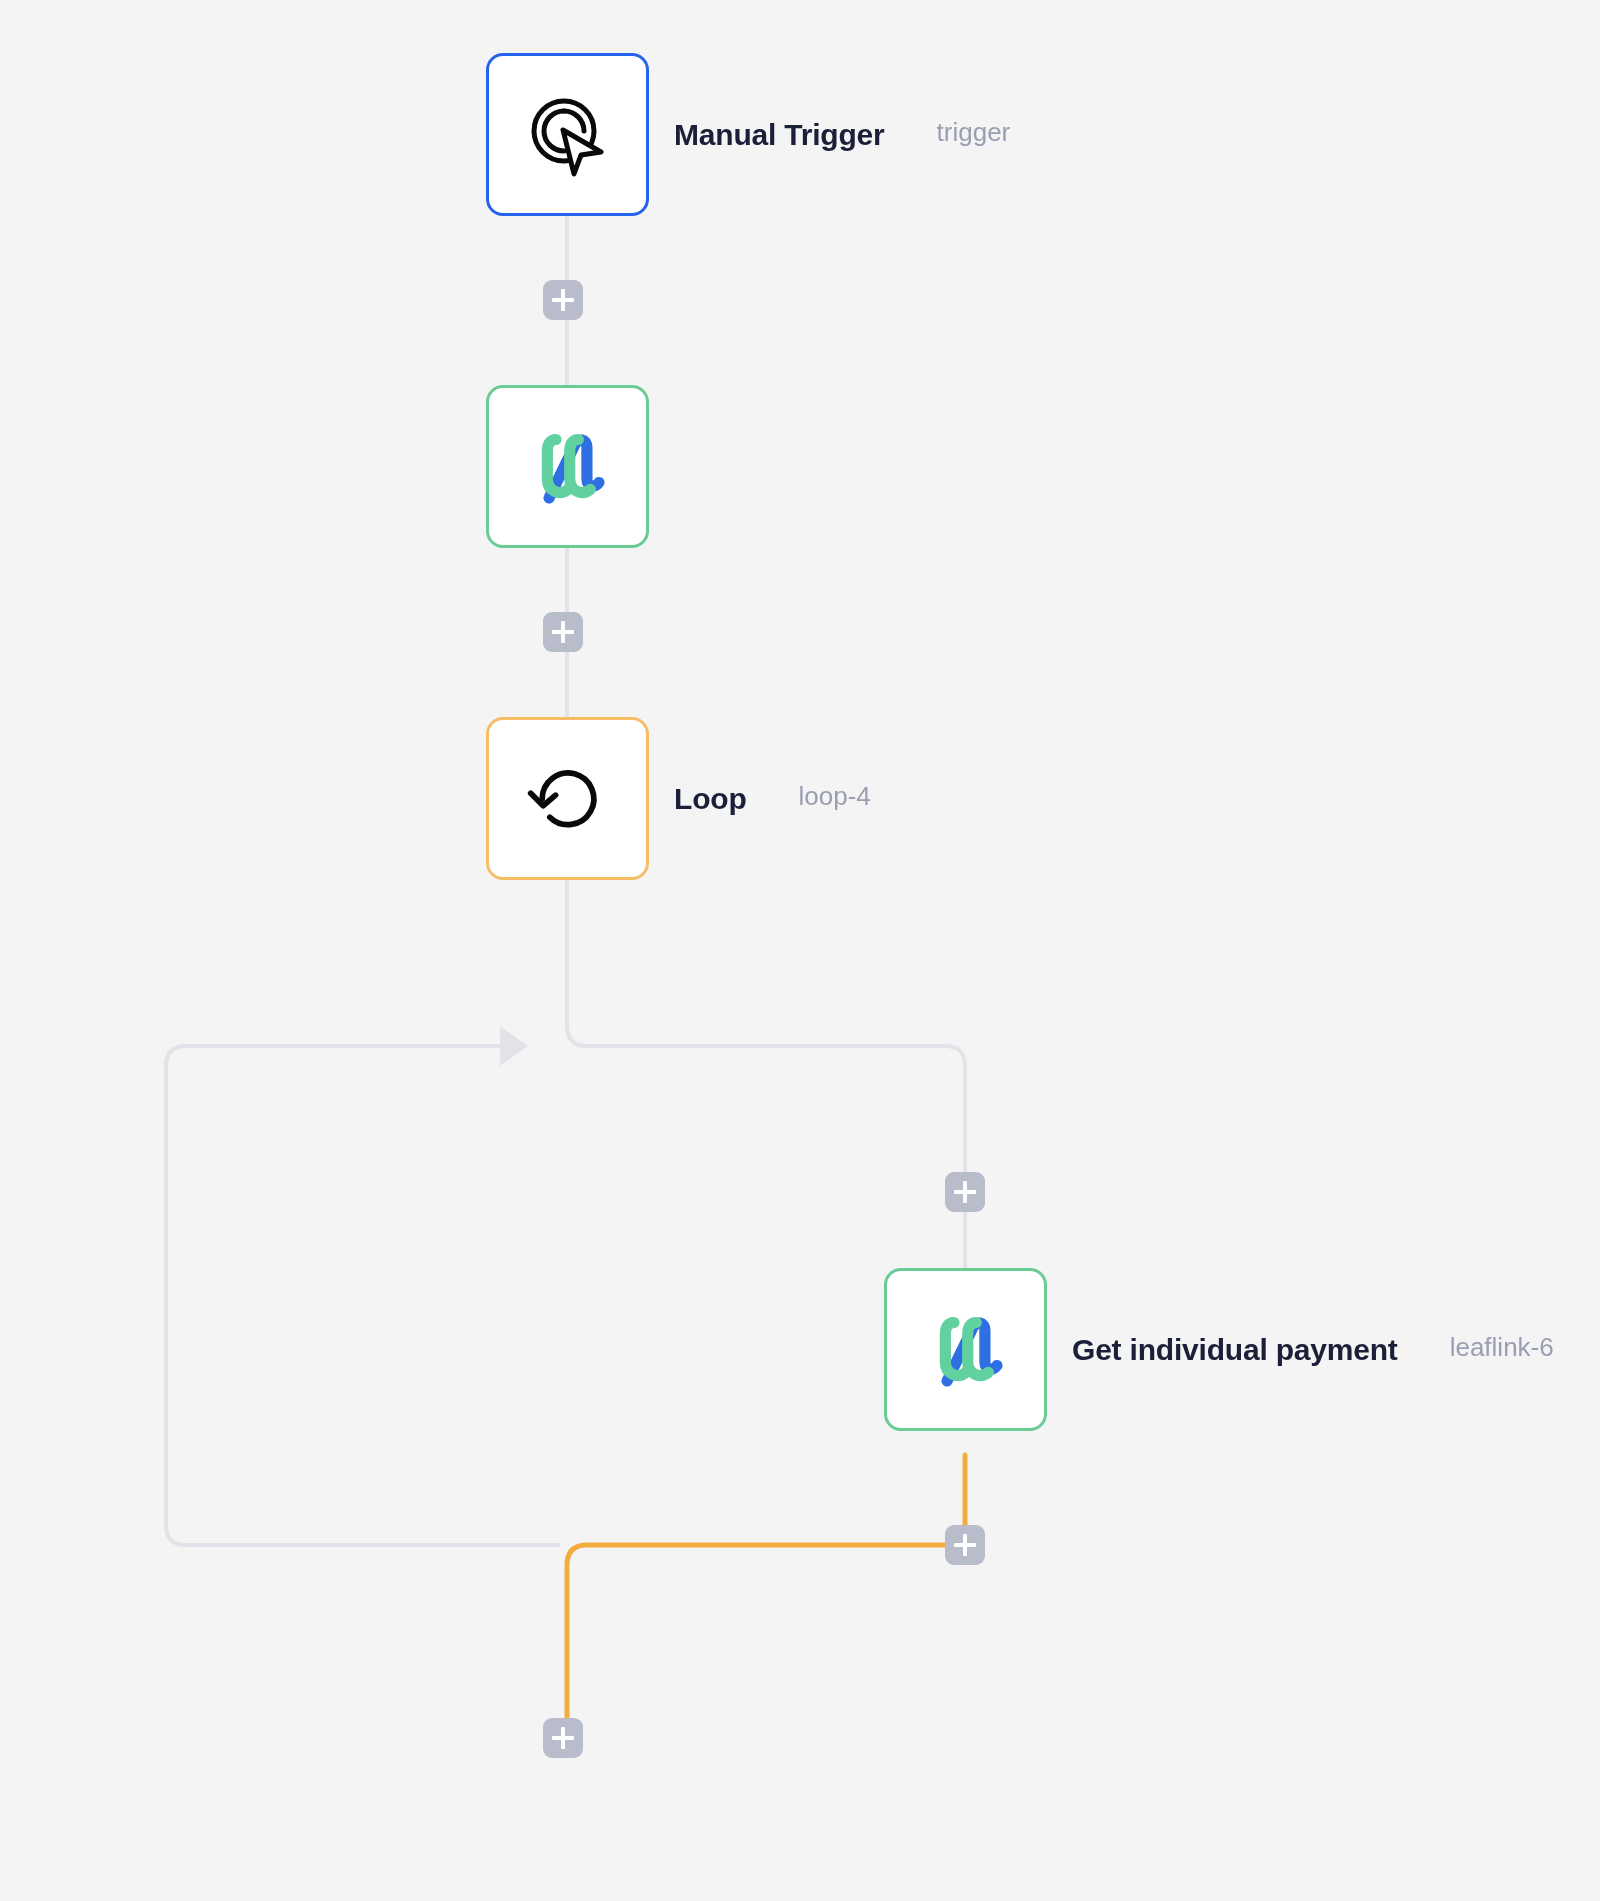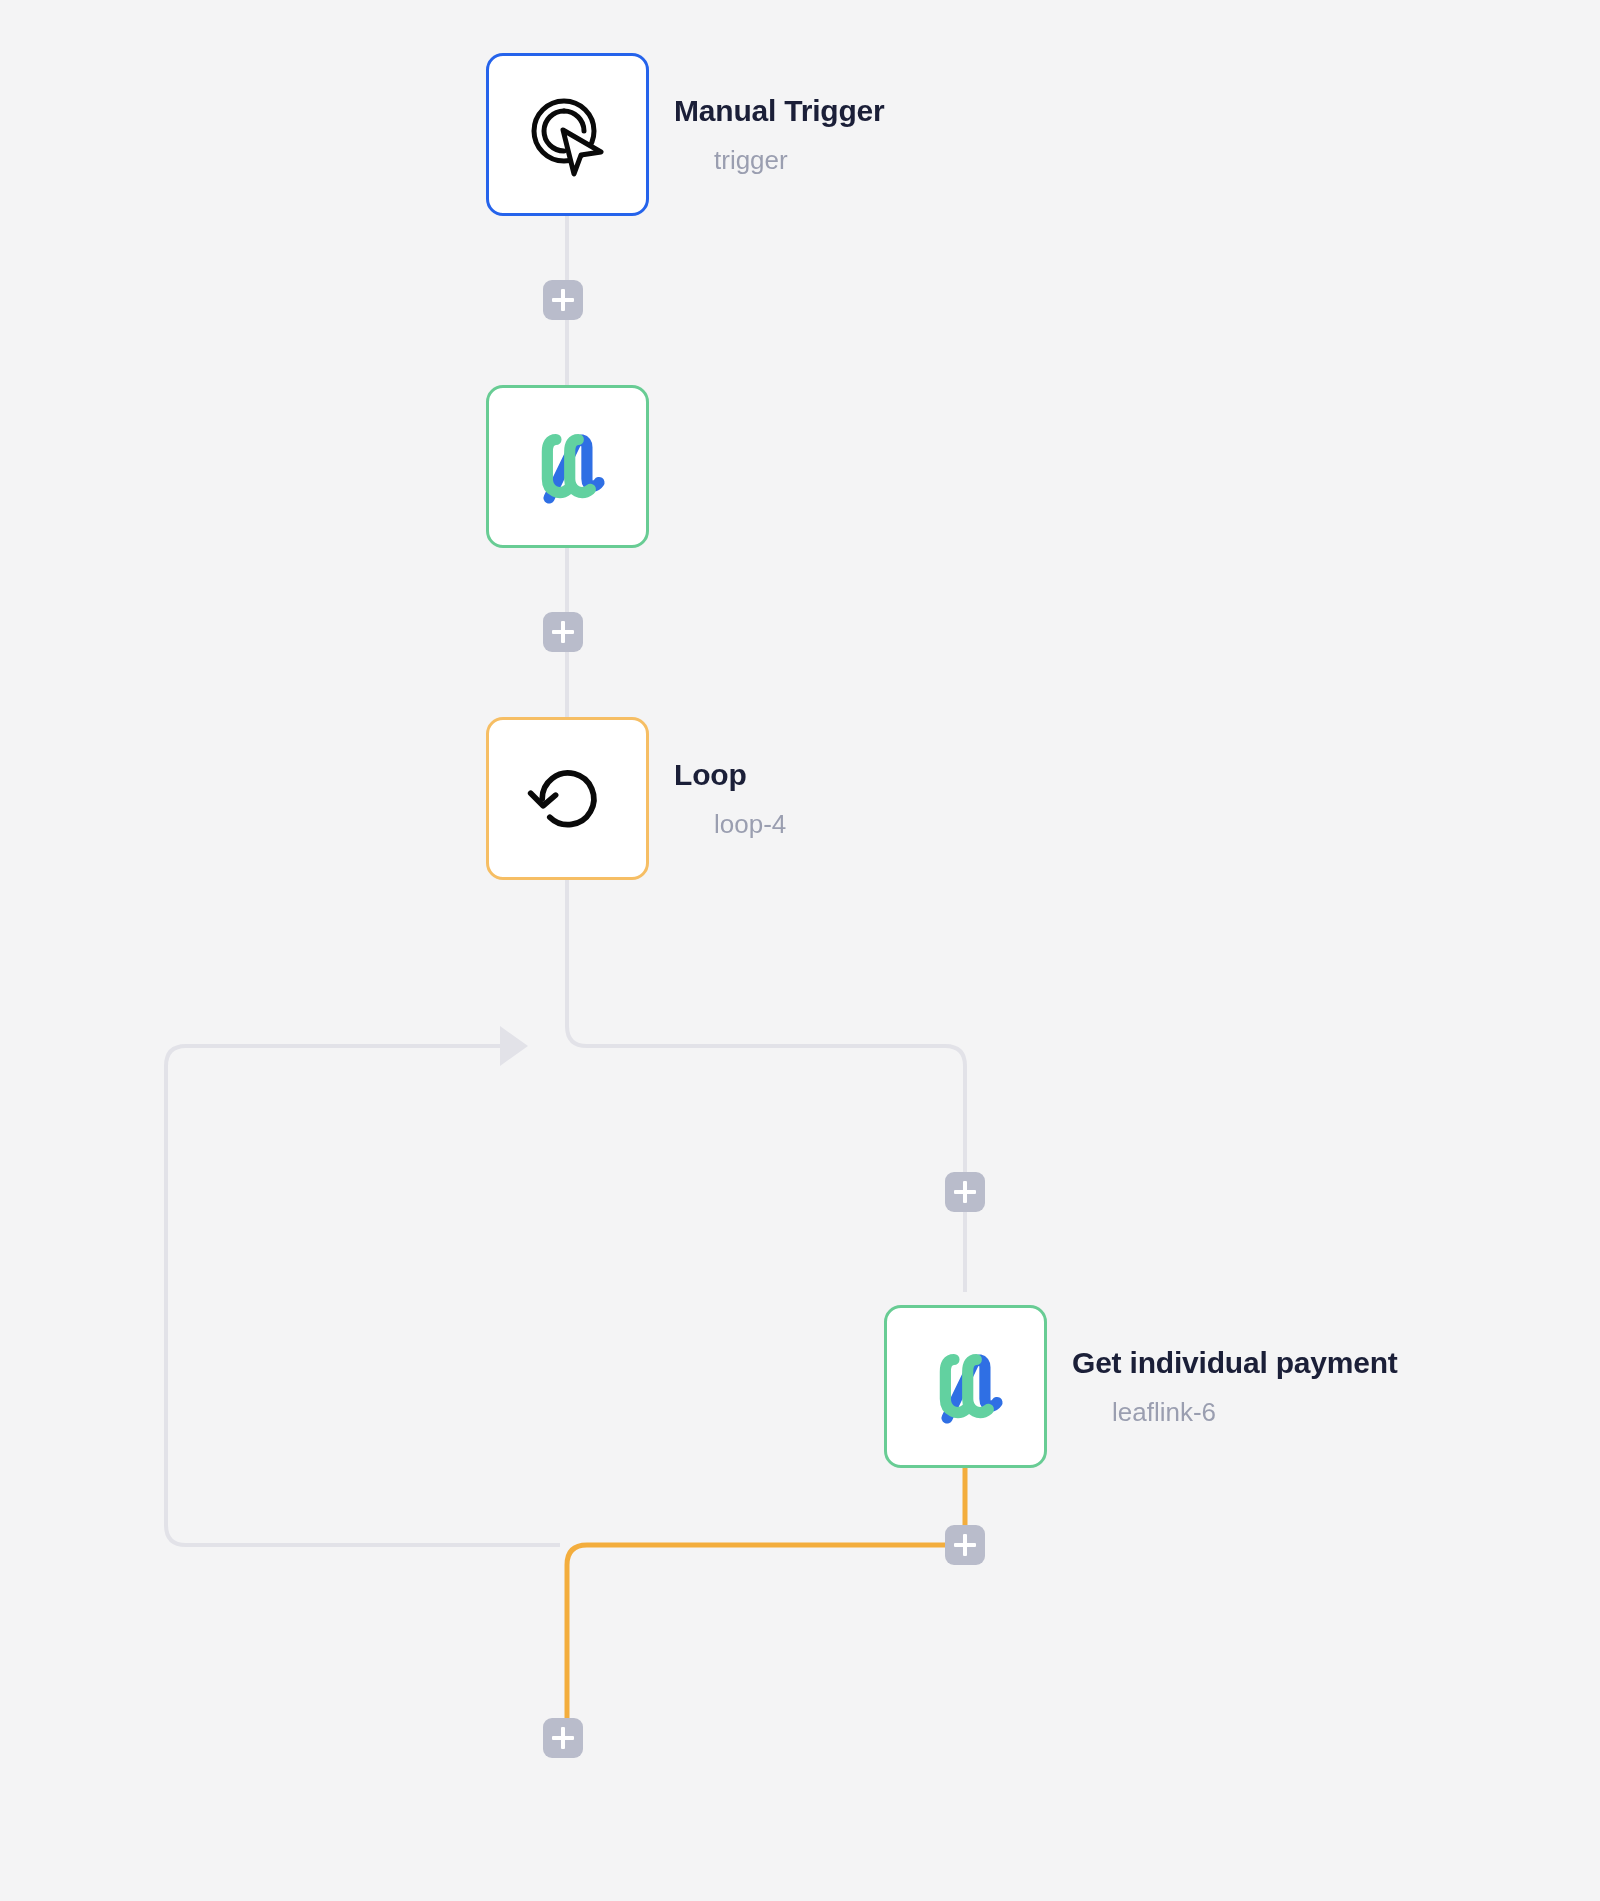--- a/index.html
+++ b/index.html
@@ -39,21 +39,21 @@
     border: 3px solid #cccccc;
     display: flex;
     align-items: center;
     justify-content: center;
     flex: 0 0 auto;
   }
   .node-box.trigger  { border-color: #2563EB; }
   .node-box.action   { border-color: #68CC94; }
   .node-box.loop     { border-color: #F6BE64; }
 
-  .node-labels { display: flex; flex-direction: column; gap: 21px; white-space: nowrap; }
+  .node-labels { display: flex; gap: 12px; white-space: nowrap; }
   .node-title {
     font-size: 30px;
     font-weight: bold;
     color: #1B1F38;
     letter-spacing: -0.2px;
     line-height: 1.05;
   }
   .node-sub {
     font-size: 26px;
     font-weight: normal;
@@ -152,21 +152,21 @@
           <path d="M7,40 L20,53 L33,42" fill="none" stroke="#0A0A0A" stroke-width="6" stroke-linecap="round" stroke-linejoin="round"></path>
         </svg>
       </span>
     </div>
     <div class="node-labels">
       <div class="node-title">Loop</div>
       <div class="node-sub">loop-4</div>
     </div>
   </div>
 
-  <div class="node" style="left:884px; top:1305px;">
+  <div class="node" style="left:884px; top:1268px;">
     <div class="node-box action">
       <span>
         <svg class="icon-svg" width="86" height="86" viewBox="0 0 100 100">
           <path d="M28,86 L58,24 C62,16 72,17 72,27 L72,64 C72,74 82,74 86,68" fill="none" stroke="#2F6FE4" stroke-width="13" stroke-linecap="round" stroke-linejoin="round"></path>
           <path d="M36,18 C29,18 26,24 26,32 L26,64 C26,78 40,84 50,76" fill="none" stroke="#62D1A0" stroke-width="13" stroke-linecap="round" stroke-linejoin="round"></path>
           <path d="M62,18 C55,18 52,24 52,32 L52,64 C52,78 66,84 76,76" fill="none" stroke="#62D1A0" stroke-width="13" stroke-linecap="round" stroke-linejoin="round"></path>
         </svg>
       </span>
     </div>
     <div class="node-labels">

